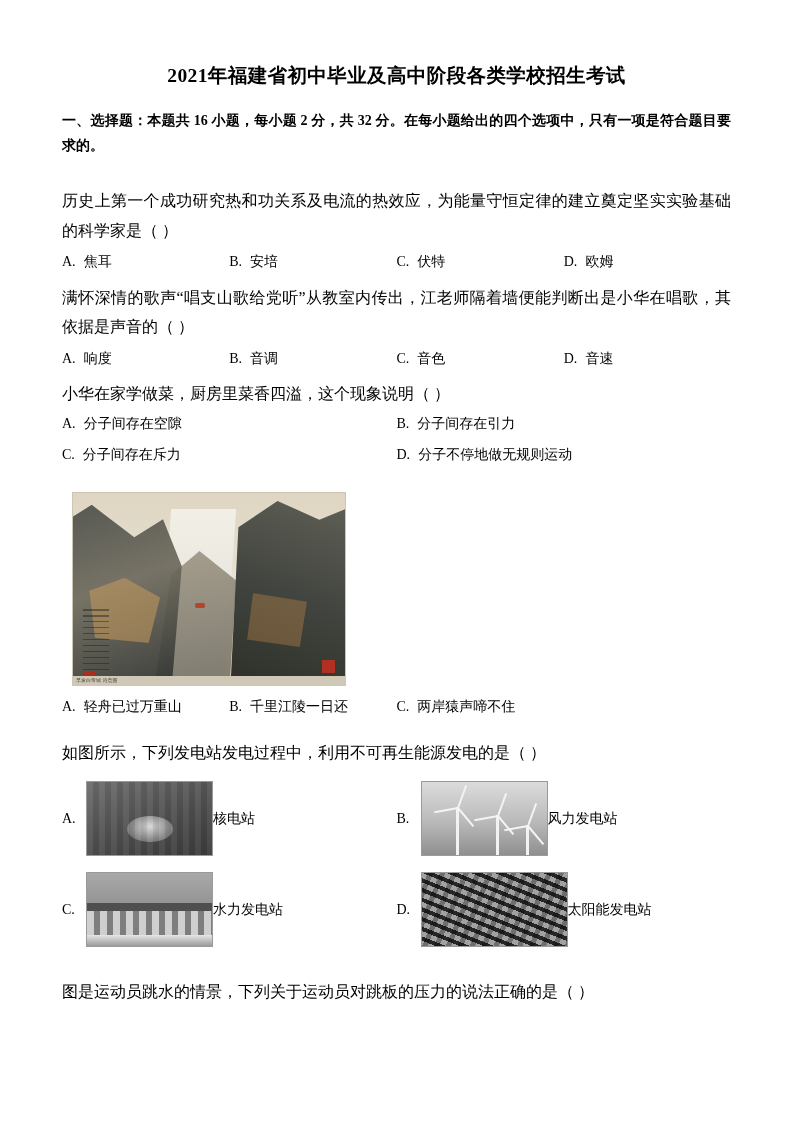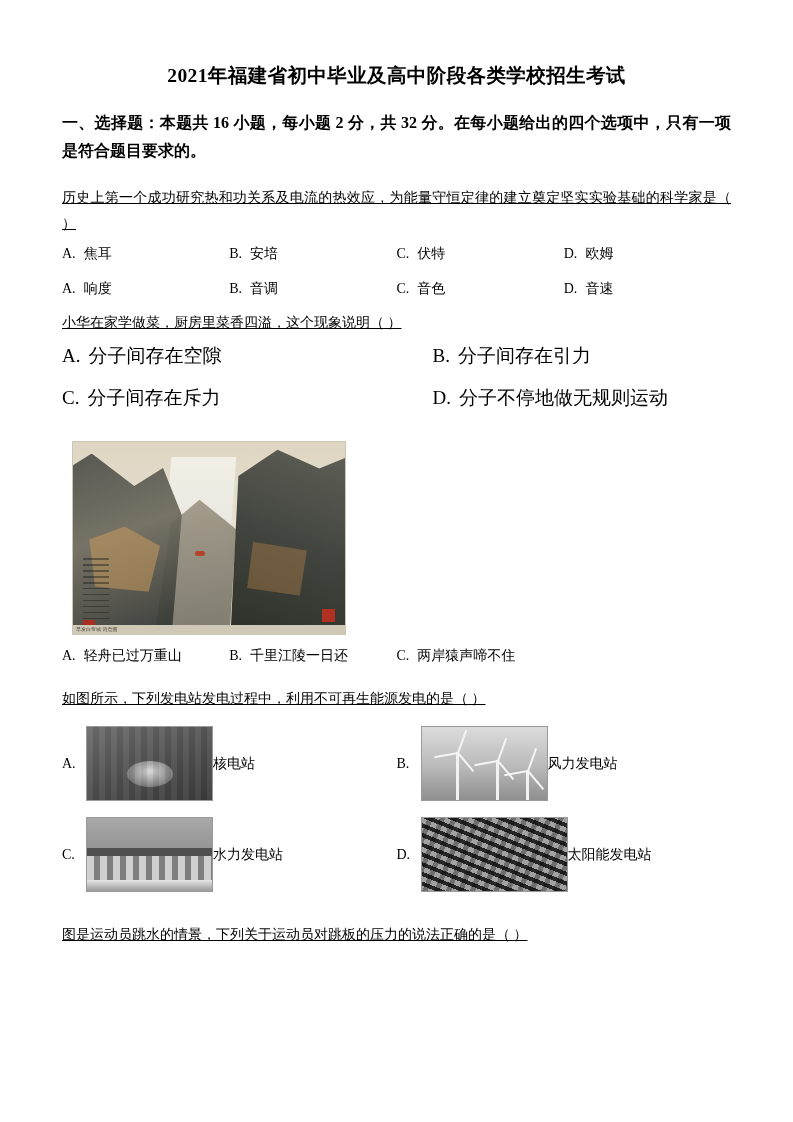--- a/index.html
+++ b/index.html
@@ -24,49 +24,47 @@
   }
   .doc-title {
     text-align: center;
     font-size: 19.5px;
     font-weight: bold;
     letter-spacing: 0.4px;
     margin: 14px 0 20px 0;
     font-family: "Liberation Serif", "DejaVu Serif", serif;
   }
   .section-head {
-    font-size: 16px;
+    font-size: 14px;
     font-weight: bold;
     line-height: 1.75;
-    margin-bottom: 20px;
+    margin-bottom: 28px;
     text-align: justify;
   }
   .q {
     margin-bottom: 6px;
   }
   .q-stem {
-    font-size: 14px;
+    font-size: 16px;
     line-height: 1.85;
     text-align: justify;
-    text-decoration: underline;
   }
   .opts-row {
     display: flex;
     font-size: 14px;
     line-height: 2.1;
     margin-top: 2px;
   }
   .opts-row .opt {
     flex: 0 0 25%;
   }
   .opts-half {
     display: flex;
-    font-size: 19px;
+    font-size: 14px;
     line-height: 2.2;
-    gap: 36px;
   }
   .opts-half .opt {
     flex: 0 0 50%;
   }
   .opt-label {
     margin-right: 8px;
   }
   .spacer-6 { height: 6px; }
   .spacer-10 { height: 10px; }
   .spacer-14 { height: 14px; }
@@ -236,20 +234,21 @@
     <div class="q-stem">历史上第一个成功研究热和功关系及电流的热效应，为能量守恒定律的建立奠定坚实实验基础的科学家是（      ）</div>
     <div class="opts-row">
       <div class="opt"><span class="opt-label">A.</span><span>焦耳</span></div>
       <div class="opt"><span class="opt-label">B.</span><span>安培</span></div>
       <div class="opt"><span class="opt-label">C.</span><span>伏特</span></div>
       <div class="opt"><span class="opt-label">D.</span><span>欧姆</span></div>
     </div>
   </div>
 
   <div class="q">
+    <div class="q-stem">满怀深情的歌声“唱支山歌给党听”从教室内传出，江老师隔着墙便能判断出是小华在唱歌，其依据是声音的（      ）</div>
     <div class="opts-row">
       <div class="opt"><span class="opt-label">A.</span><span>响度</span></div>
       <div class="opt"><span class="opt-label">B.</span><span>音调</span></div>
       <div class="opt"><span class="opt-label">C.</span><span>音色</span></div>
       <div class="opt"><span class="opt-label">D.</span><span>音速</span></div>
     </div>
   </div>
 
   <div class="q">
     <div class="q-stem">小华在家学做菜，厨房里菜香四溢，这个现象说明（      ）</div>

